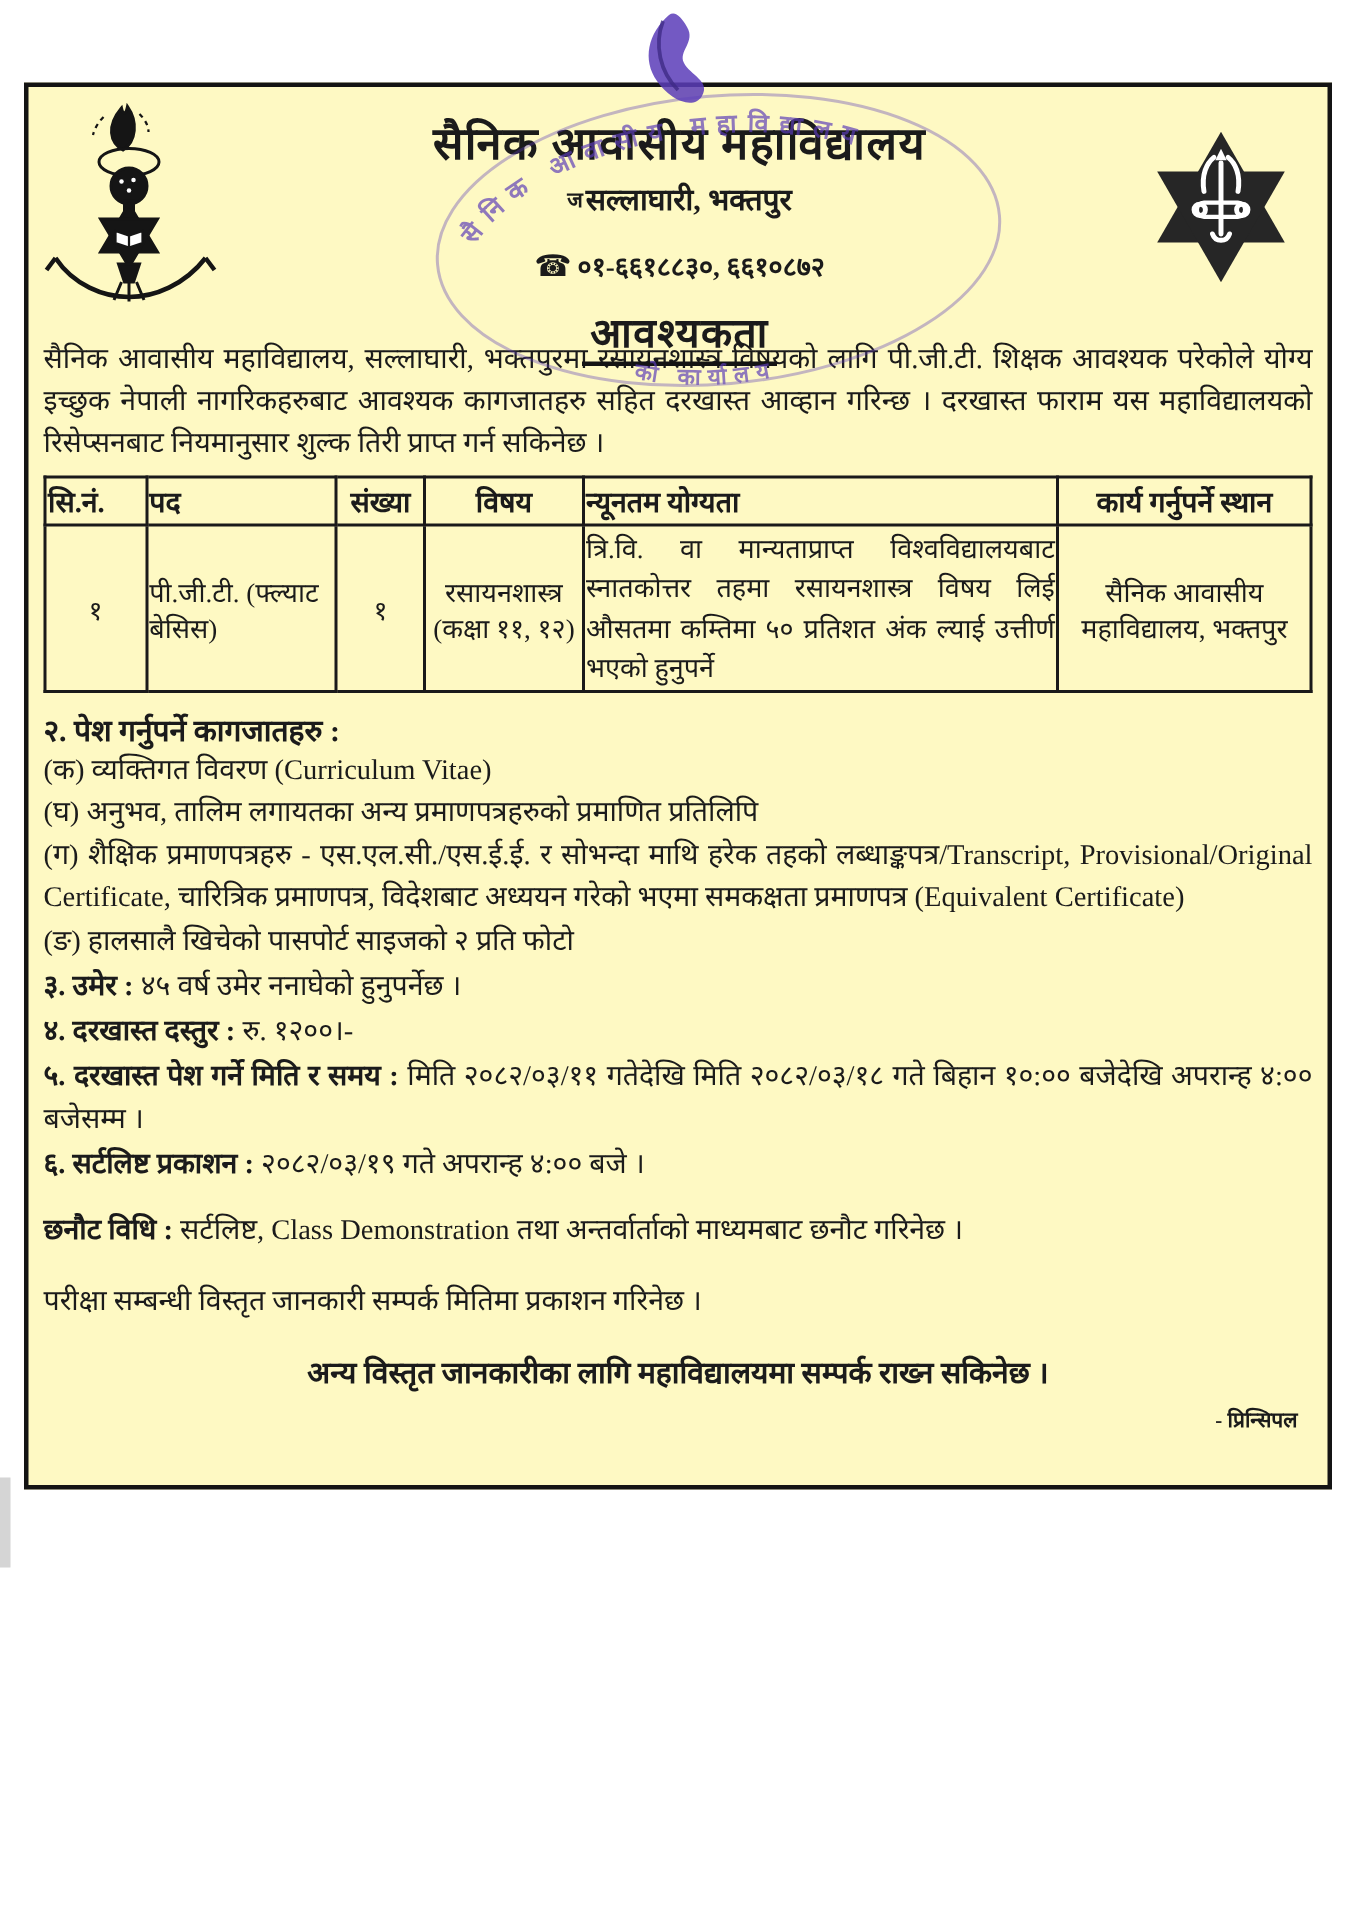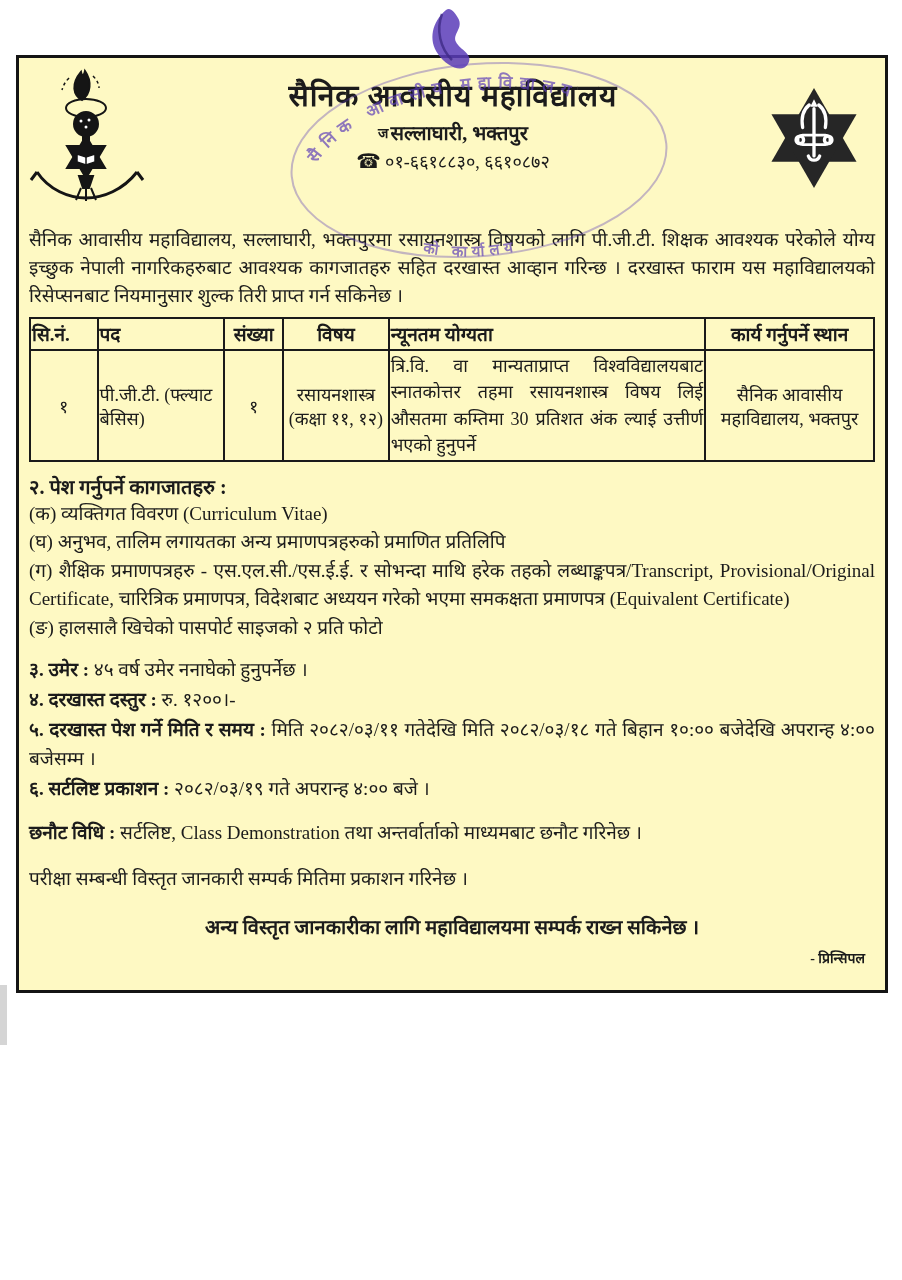--- a/index.html
+++ b/index.html
@@ -19,21 +19,21 @@
     border:3px solid #141414; background:#fef9c3; padding:8px 10px 0 10px;
   }
   
   .header { position:relative; display:flex; align-items:flex-start; height:146px; }
   .emblem-left { width:116px; height:138px; flex:0 0 auto; margin-top:2px; }
   .emblem-right { width:106px; height:104px; flex:0 0 auto; margin:20px 8px 0 0; }
   .head-center { flex:1 1 auto; text-align:center; padding-top:8px; }
   .college-name { font-size:30px; font-weight:bold; letter-spacing:1px; }
   .address { font-size:20px; font-weight:bold; margin-top:4px; }
   .address .marker { font-size:14px; vertical-align:2px; margin-right:2px; }
-  .phone { font-size:18px; font-weight:normal; margin-top:3px; }
+  .phone { font-size:18px; font-weight:bold; margin-top:19px; }
   .phone .phone-glyph { font-size:20px; margin-right:4px; }
   .notice-title {
     display:inline-block; font-size:27px; font-weight:bold; margin-top:12px;
     border-bottom:3px solid #141414; padding:0 6px 2px 6px; letter-spacing:1px;
   }
   .stamp-svg { position:absolute; left:235px; top:-46px; width:430px; height:260px; pointer-events:none; z-index:4; }
   
   .intro { font-size:19px; line-height:1.48; text-align:justify; margin-top:14px; font-weight:500; }
   .sec-heading { font-size:20px; font-weight:bold; margin-top:5px; }
   
@@ -44,21 +44,21 @@
   table.vacancy th, table.vacancy td { border:2.5px solid #1a1a1a; padding:2px 1px; vertical-align:middle; }
   table.vacancy th { font-size:19px; font-weight:bold; text-align:left; }
   table.vacancy th.c { text-align:center;margin-left:14px; }
   table.vacancy td.c { text-align:center; }
   td.qual { text-align:justify; line-height:1.45; padding:3px 8px; }
   .col-sn{width:8%;} .col-pad{width:15%;} .col-num{width:7%;} .col-sub{width:12.5%;} .col-qual{width:37.5%;} .col-loc{width:20%;}
   
   .doc-item { font-size:19px; line-height:1.5; text-align:justify; font-weight:500; }
   .num-item { font-size:19px; line-height:1.48; text-align:justify; font-weight:500; margin-top:2px; }
   .num-item .lbl, .sel-line .lbl { font-weight:bold; }
-  .gap-sm { margin-top:14px; }
+  .gap-sm { margin-top:2px; }
   .sel-line { font-size:19px; line-height:1.5; margin-top:16px; font-weight:500; }
   .exam-note { font-size:19px; margin-top:18px; font-weight:500; }
   .contact-note { font-size:20px; font-weight:bold; text-align:center; margin-top:22px; }
   .signature { font-size:14px; font-weight:bold; text-align:right; margin-top:8px; padding-right:10px; }
 </style>
 </head>
 <body>
 
 <div class="page">
 
@@ -94,20 +94,23 @@
         </g>
       </svg>
 
       <div class="head-center">
         <div class="college-name">सैनिक आवासीय महाविद्यालय</div>
         <div class="address">
           <span class="marker">ज</span><span>सल्लाघारी, भक्तपुर</span>
         </div>
         <div class="phone">
           <span class="phone-glyph">☎</span><span>०१-६६१८८३०, ६६१०८७२</span>
+        </div>
+        <div>
+          <span class="notice-title">आवश्यकता</span>
         </div>
       </div>
 
       <svg class="emblem-right" viewBox="0 0 110 110" aria-hidden="true">
         <polygon points="55,2 100,80 10,80" fill="#262626"></polygon>
         <polygon points="55,108 10,30 100,30" fill="#262626"></polygon>
         <g stroke="#ffffff" fill="none" stroke-width="3.5" stroke-linecap="round">
           <line x1="55" y1="24" x2="55" y2="74"></line>
           <path d="M43,44 C41,32 45,24 50,20"></path>
           <path d="M67,44 C69,32 65,24 60,20"></path>
@@ -157,21 +160,21 @@
           <th>न्यूनतम योग्यता</th>
           <th class="c">कार्य गर्नुपर्ने स्थान</th>
         </tr>
       </thead>
       <tbody>
         <tr>
           <td class="c">१</td>
           <td>पी.जी.टी. (फ्ल्याट बेसिस)</td>
           <td class="c">१</td>
           <td class="c">रसायनशास्त्र (कक्षा ११, १२)</td>
-          <td class="qual">त्रि.वि. वा मान्यताप्राप्त विश्वविद्यालयबाट स्नातकोत्तर तहमा रसायनशास्त्र विषय लिई औसतमा कम्तिमा 30 प्रतिशत अंक ल्याई उत्तीर्ण भएको हुनुपर्ने</td>
+          <td class="qual">त्रि.वि. वा मान्यताप्राप्त विश्वविद्यालयबाट स्नातकोत्तर तहमा रसायनशास्त्र विषय लिई औसतमा कम्तिमा ५० प्रतिशत अंक ल्याई उत्तीर्ण भएको हुनुपर्ने</td>
           <td class="c">सैनिक आवासीय महाविद्यालय, भक्तपुर</td>
         </tr>
       </tbody>
     </table>
 
     <div class="sec-heading">२. पेश गर्नुपर्ने कागजातहरु :</div>
     <div class="doc-item">(क) व्यक्तिगत विवरण (Curriculum Vitae)</div>
     <div class="doc-item">(घ) अनुभव, तालिम लगायतका अन्य प्रमाणपत्रहरुको प्रमाणित प्रतिलिपि</div>
     <div class="doc-item">(ग) शैक्षिक प्रमाणपत्रहरु - एस.एल.सी./एस.ई.ई. र सोभन्दा माथि हरेक तहको लब्धाङ्कपत्र/Transcript, Provisional/Original Certificate, चारित्रिक प्रमाणपत्र, विदेशबाट अध्ययन गरेको भएमा समकक्षता प्रमाणपत्र (Equivalent Certificate)</div>
     <div class="doc-item">(ङ) हालसालै खिचेको पासपोर्ट साइजको २ प्रति फोटो</div>

